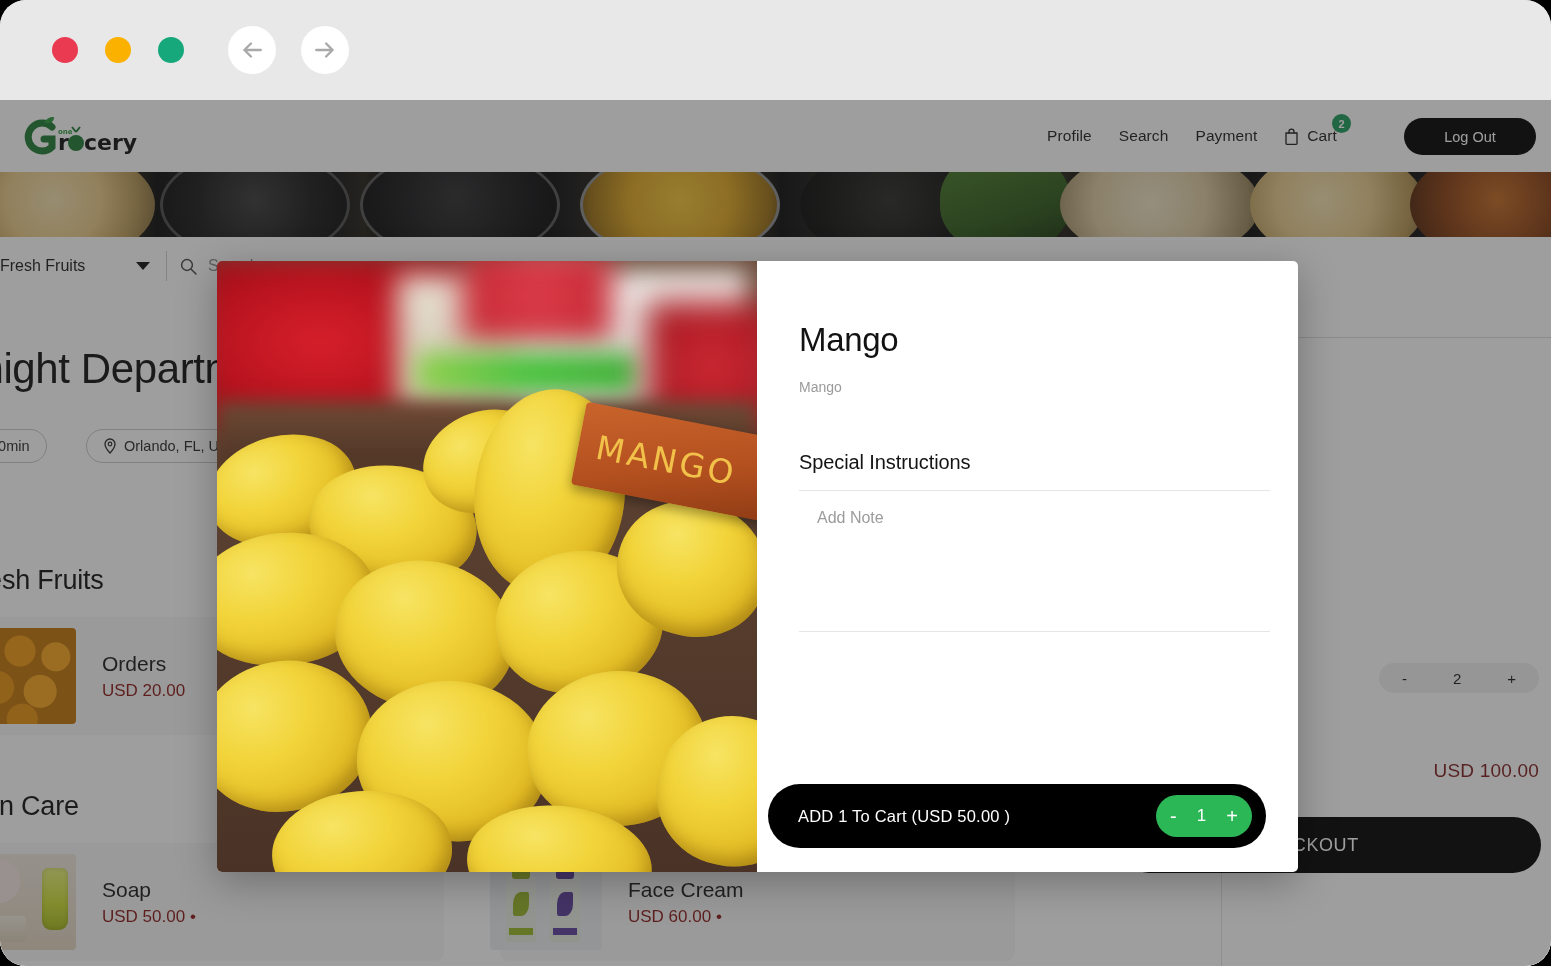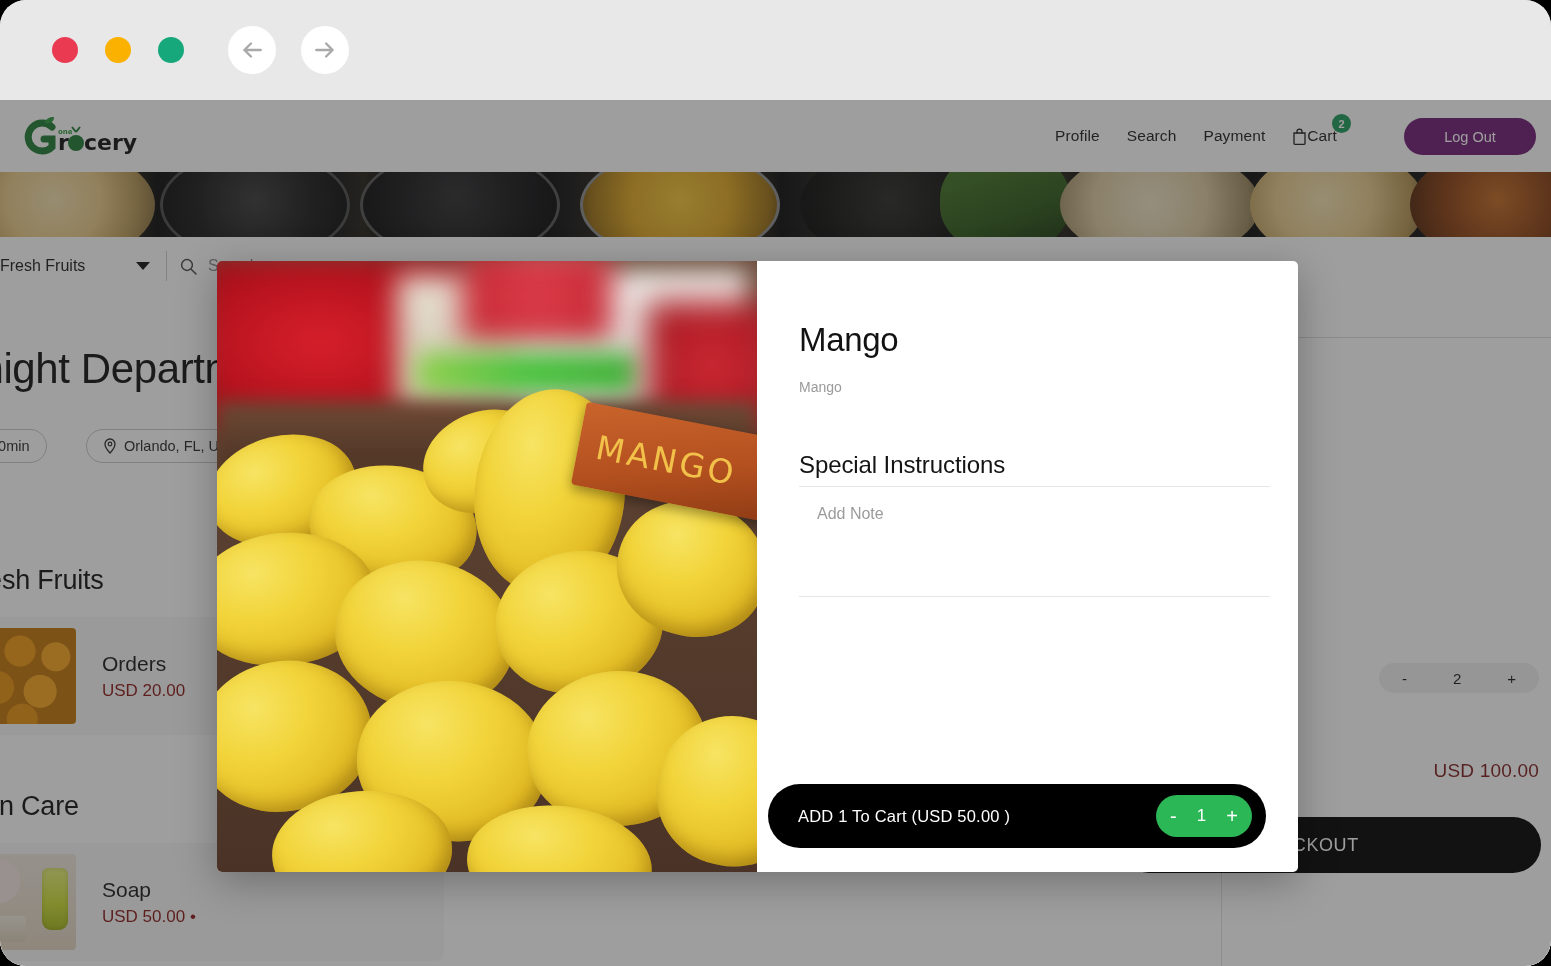--- a/index.html
+++ b/index.html
@@ -65,33 +65,33 @@
   }
   #main-nav {
     position: absolute; right: 214px; top: 0;
     height: 72px; display: flex; align-items: center; gap: 27px;
   }
   .nav-link {
     font-size: 15.5px; color: #1d1d1d; letter-spacing: .1px;
     white-space: nowrap;
   }
   #cart-wrap {
-    position: relative; display: flex; align-items: center; gap: 0;
+    position: relative; display: flex; align-items: center; gap: 8px;
   }
   #cart-badge {
     position: absolute; right: -14px; top: -13px;
     width: 19px; height: 19px; border-radius: 50%;
     background: #1e9c5a; color: #fff;
     font-size: 11px; font-weight: bold;
     display: flex; align-items: center; justify-content: center;
   }
   #logout-button {
     position: absolute; right: 15px; top: 18px;
     width: 132px; height: 37px; border-radius: 19px;
-    background: #701a75; color: #ffffff;
+    background: #000000; color: #ffffff;
     font-size: 14.5px;
     display: flex; align-items: center; justify-content: center;
     border: none; cursor: pointer;
     font-family: "Liberation Sans", sans-serif;
   }
 
   
   #hero-banner {
     position: absolute; left: 0; top: 72px;
     width: 1551px; height: 65px;
@@ -341,27 +341,27 @@
   }
 
   #modal-content {
     position: relative;
     width: 541px; height: 611px;
     padding: 60px 28px 0 42px;
   }
   #modal-title { font-size: 33px; color: #121212; letter-spacing: -0.3px; }
   #modal-subtitle { font-size: 14px; color: #9a9a9a; margin-top: 20px; }
   #special-instructions-heading {
-    font-size: 24px; color: #141414; margin-top: 56px; letter-spacing: -0.1px;
+    font-size: 20px; color: #141414; margin-top: 56px; letter-spacing: -0.1px;
   }
   #note-field-wrap {
-    margin-top: 7px;
+    margin-top: 16px;
     border-top: 1px solid #e6e6e6;
     border-bottom: 1px solid #e6e6e6;
-    height: 111px;
+    height: 142px;
     padding: 18px 0 0 18px;
   }
   #note-input {
     width: 100%; height: 70px; border: none; outline: none; resize: none;
     font-size: 16px; color: #3a3a3a;
     font-family: "Liberation Sans", sans-serif;
     background: transparent;
   }
   #note-input::placeholder { color: #9b9b9b; }
 
@@ -491,20 +491,38 @@
       </div>
 
       <div class="product-card" id="card-soap">
         <div class="product-thumb thumb-soap"></div>
         <div>
           <div class="product-name">Soap</div>
           <div class="product-price">USD 50.00 •</div>
         </div>
       </div>
 
+      <div class="product-card" id="card-facecream">
+        <div class="product-thumb thumb-facecream">
+          <div class="tube" id="tube-a">
+            <div class="tube-cap"></div>
+            <div class="tube-leaf"></div>
+            <div class="tube-band"></div>
+          </div>
+          <div class="tube" id="tube-b">
+            <div class="tube-cap"></div>
+            <div class="tube-leaf"></div>
+            <div class="tube-band"></div>
+          </div>
+        </div>
+        <div>
+          <div class="product-name">Face Cream</div>
+          <div class="product-price">USD 60.00 •</div>
+        </div>
+      </div>
     </div>
 
     <div id="cart-panel">
       <div id="cart-divider"></div>
       <div id="cart-qty-stepper">
         <span>-</span>
         <span>2</span>
         <span>+</span>
       </div>
       <div id="cart-total">USD 100.00</div>

